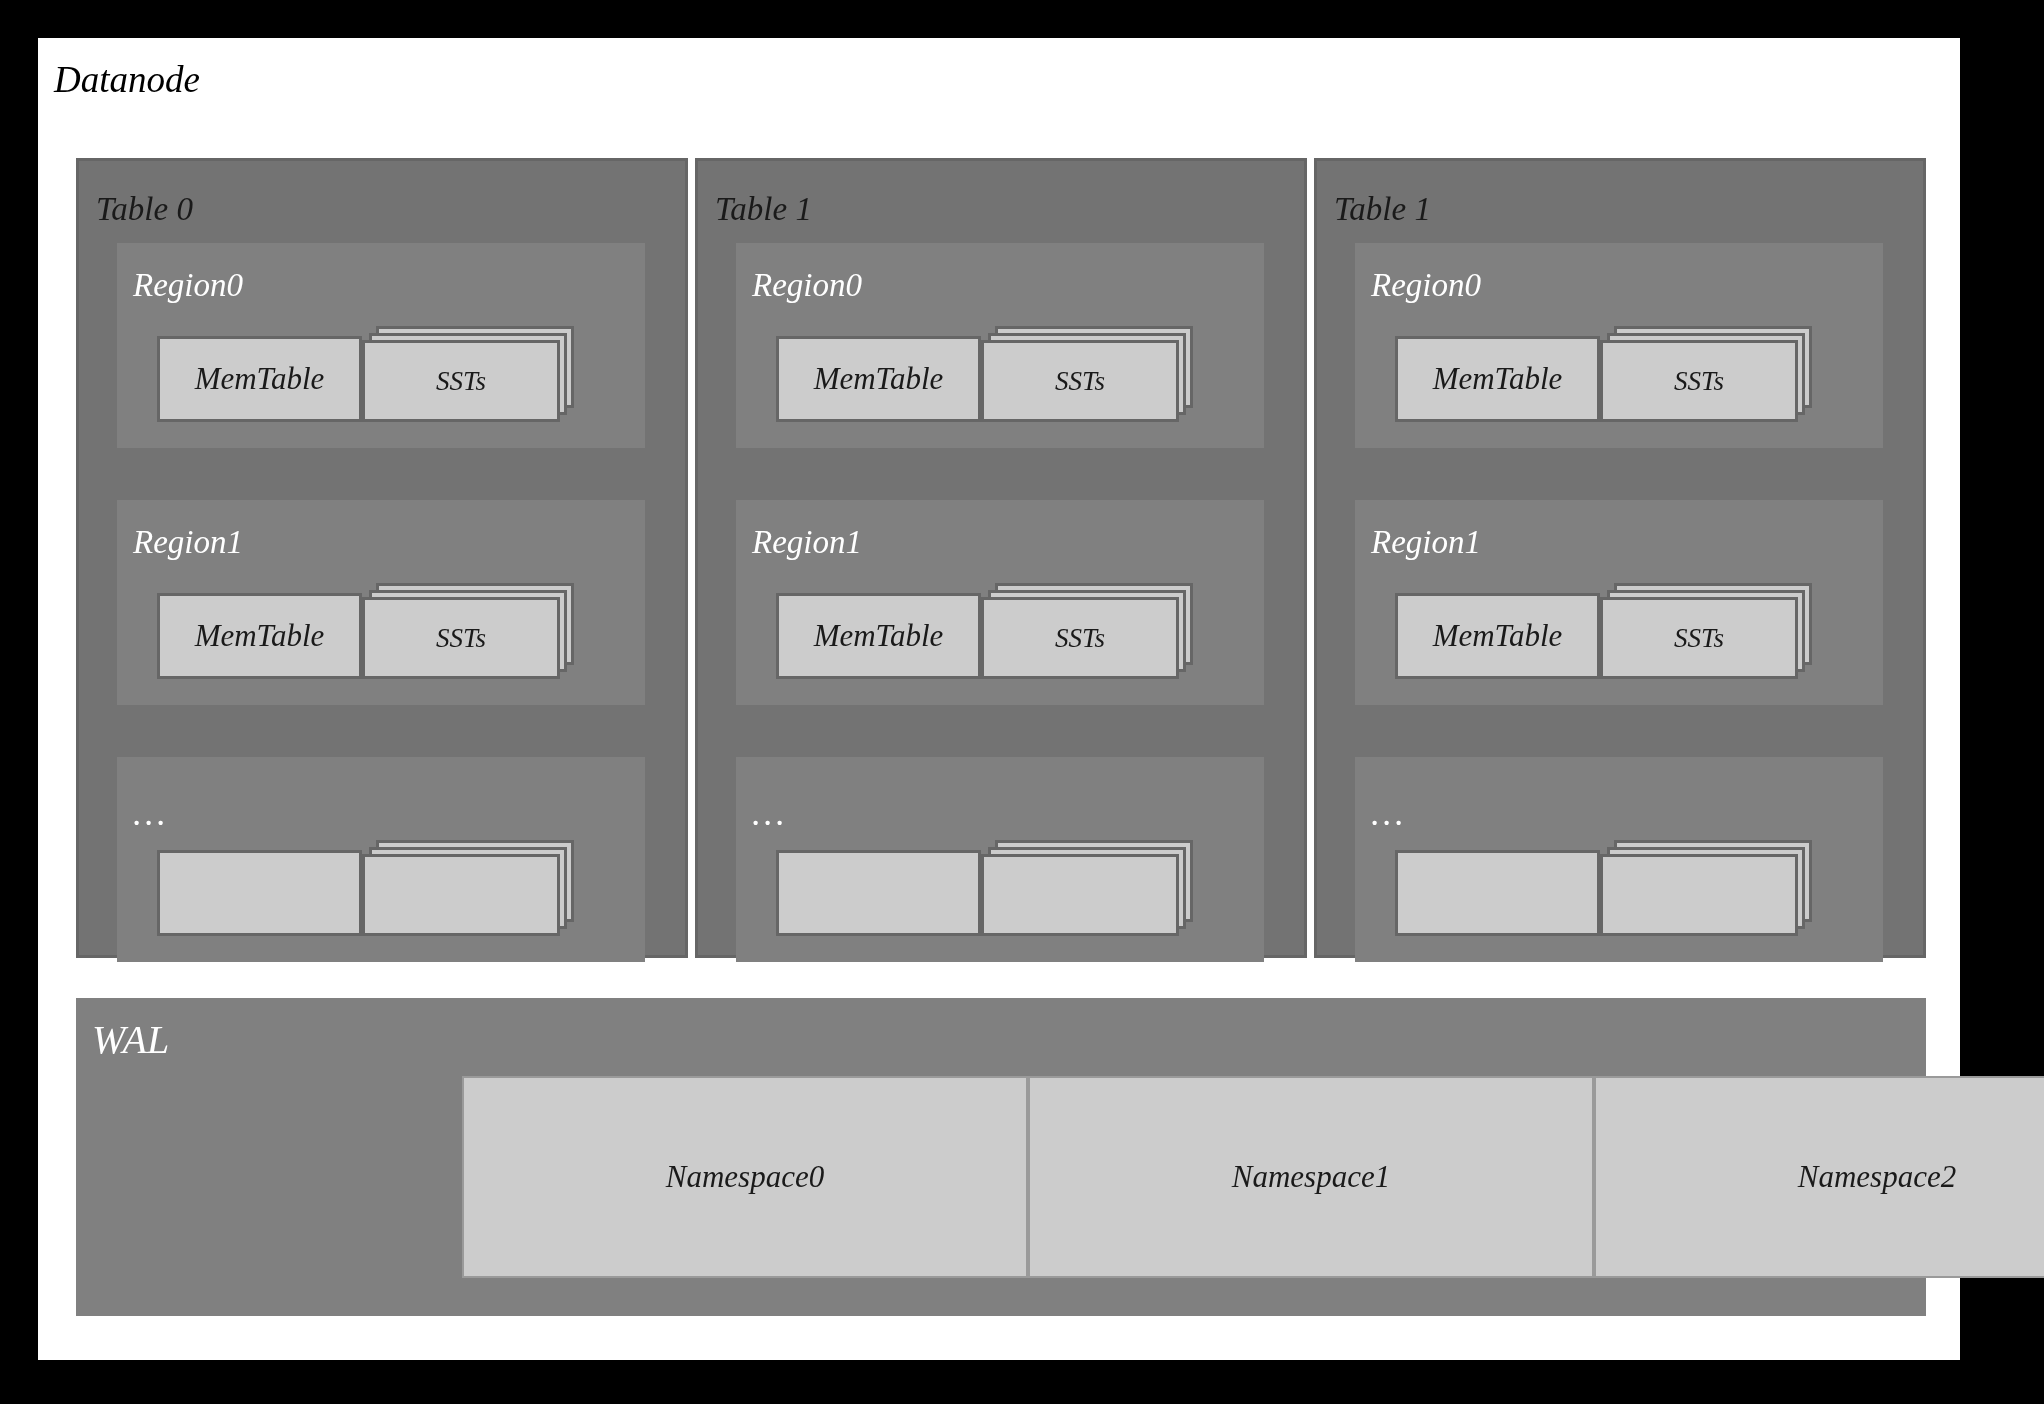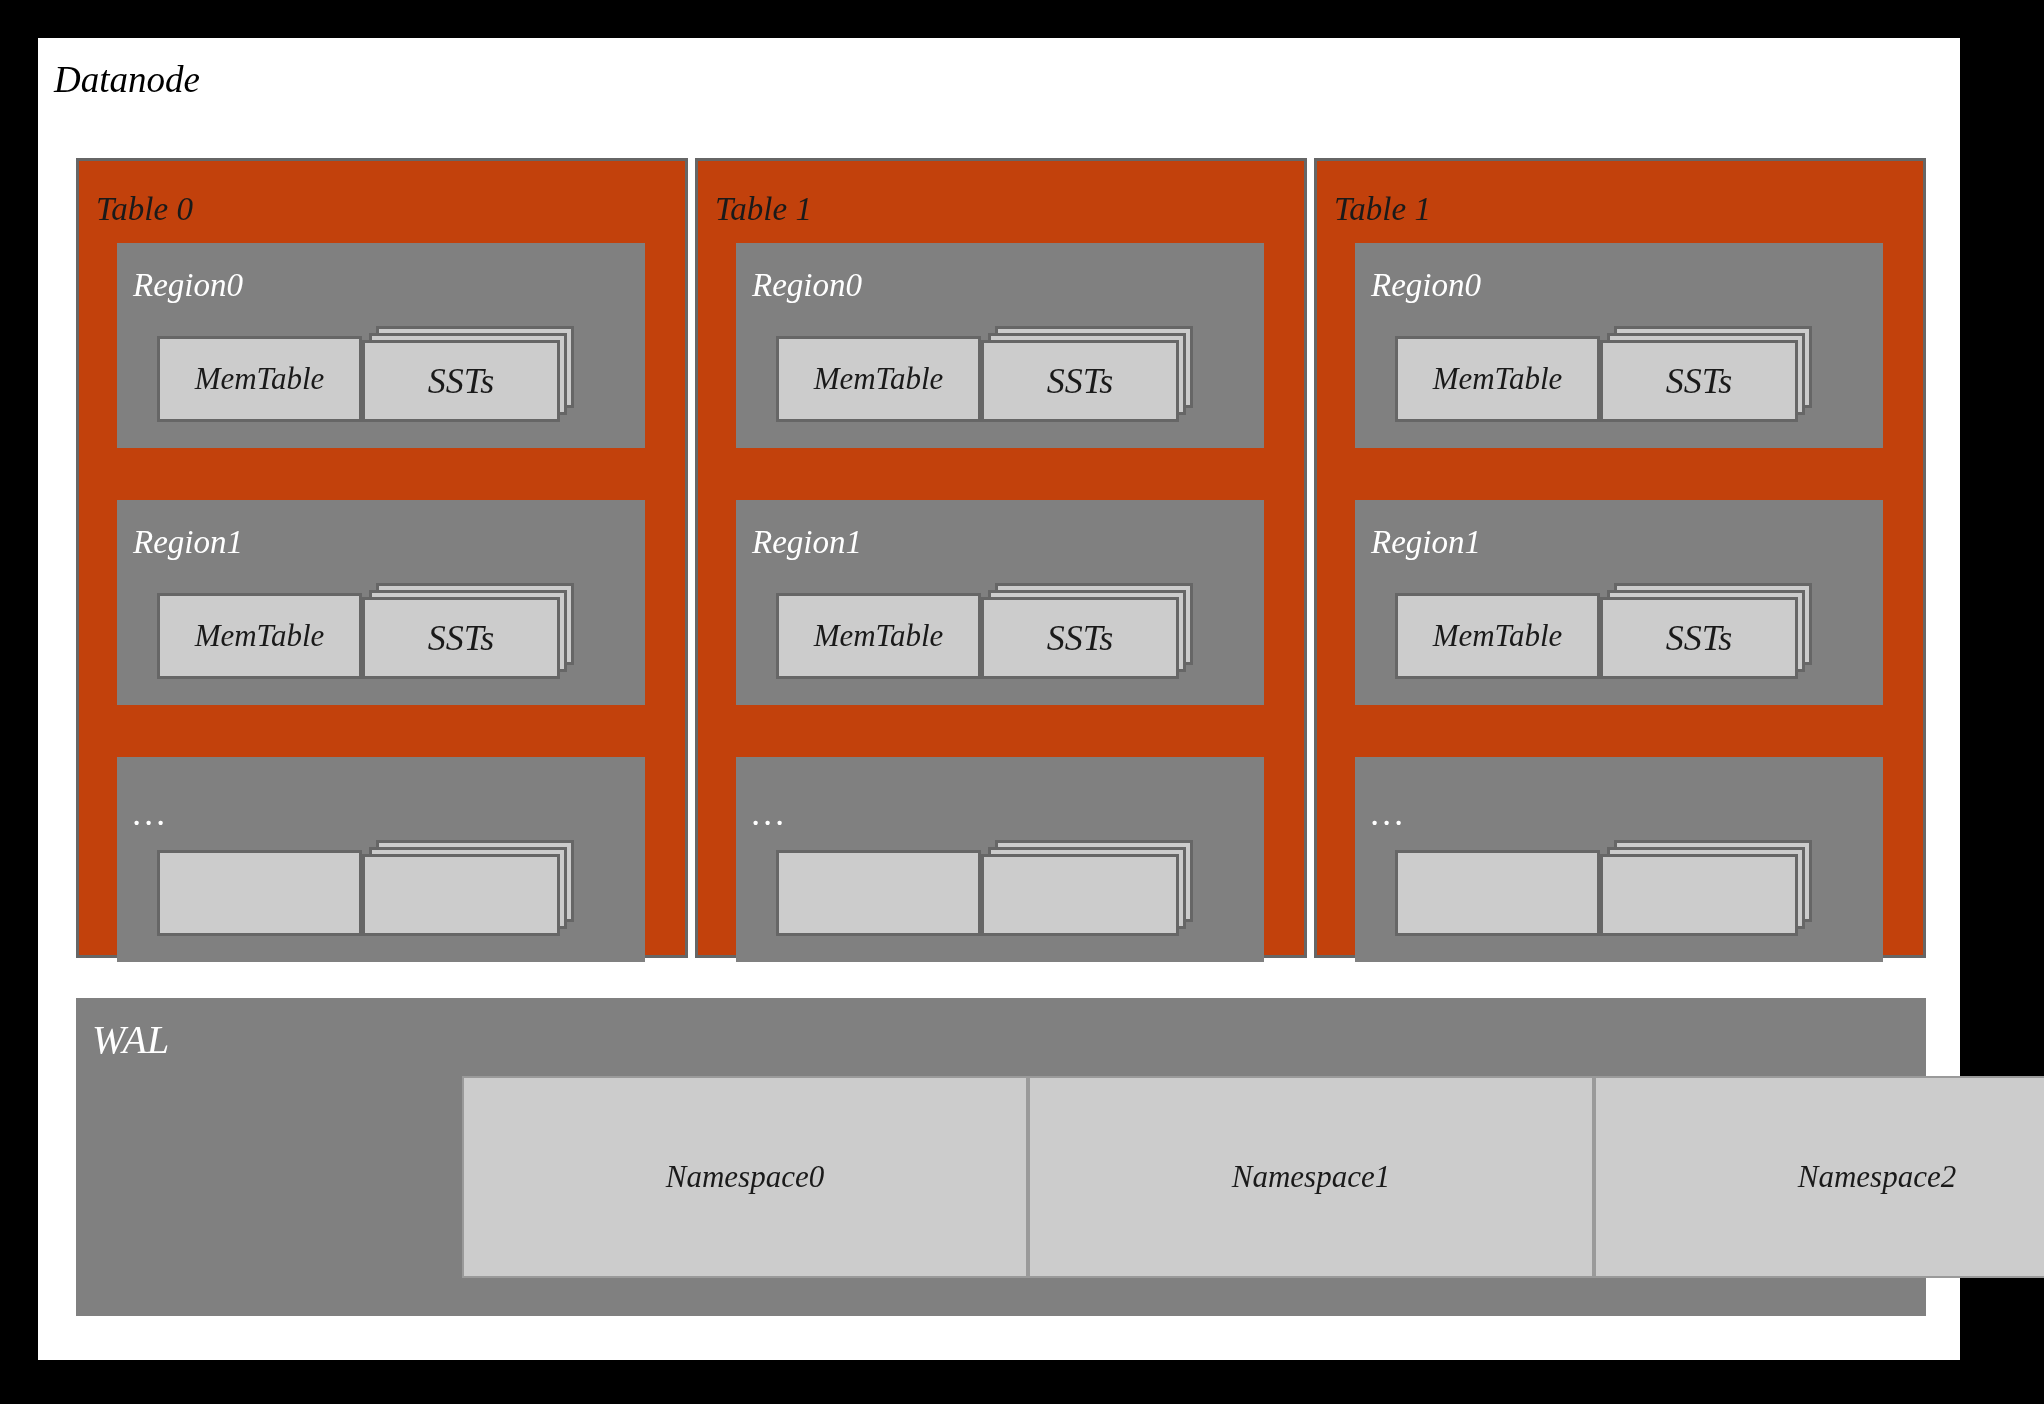--- a/index.html
+++ b/index.html
@@ -54,21 +54,21 @@
     width: 1850px;
     height: 800px;
     display: flex;
     justify-content: space-between;
     align-items: flex-start;
   }
 
   .table-panel {
     width: 612px;
     height: 800px;
-    background: #c2410c;
+    background: #737373;
     border: 3px solid #666666;
     box-sizing: border-box;
     position: relative;
   }
 
   .table-label {
     position: absolute;
     left: 17px;
     top: 32px;
     font-size: 33px;
@@ -151,21 +151,21 @@
     border: 3px solid #666666;
     box-sizing: border-box;
   }
   .sst-card.l3 { left: 14px; top: 0px;  }
   .sst-card.l2 { left: 7px;  top: 7px;  }
   .sst-card.l1 {
     left: 0px; top: 14px;
     display: flex;
     align-items: center;
     justify-content: center;
-    font-size: 36px;
+    font-size: 27px;
     color: #1a1a1a;
     white-space: nowrap;
   }
 
   
   .wal {
     position: absolute;
     left: 38px;
     top: 960px;
     width: 1850px;

